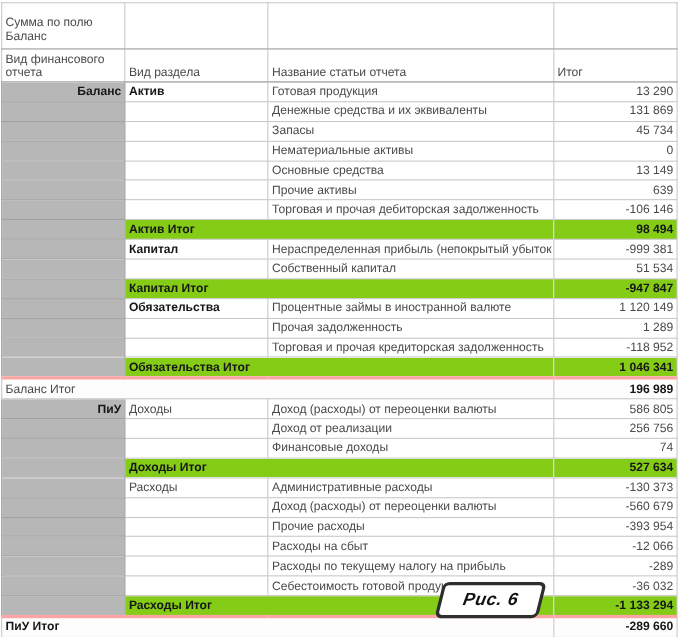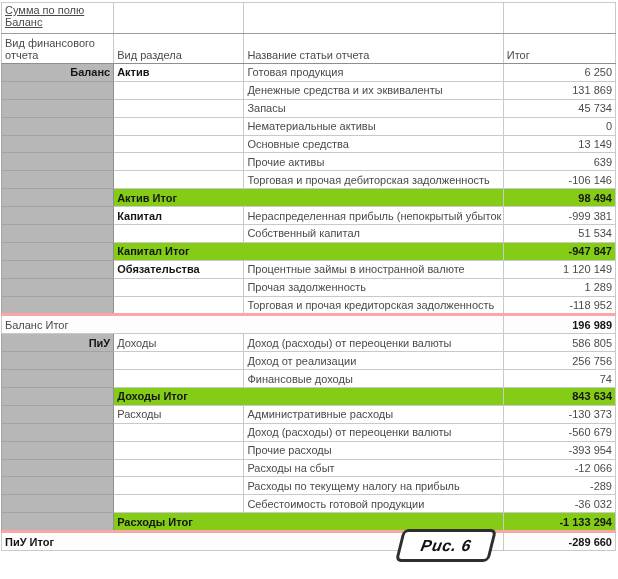--- a/index.html
+++ b/index.html
@@ -14,21 +14,21 @@
     font-size:11px;color:#4a4a4a;
     border:1px solid #8f8f8f;
   }
   td{
     border:1px solid #c9c9c9;
     padding:0 3px;
     overflow:hidden;white-space:nowrap;
     background:#ffffff;
     vertical-align:middle;
   }
-  tr.hdr1 td{height:29px;vertical-align:top;padding-top:1px;text-decoration:underline;}
+  tr.hdr1 td{height:29px;vertical-align:top;padding-top:12px;}
   tr.hdr2 td{height:27px;vertical-align:bottom;padding-bottom:2px;border-bottom:1px solid #8f8f8f;}
   tr.hdr1 td{border-bottom:1px solid #9c9c9c;}
   .wrap2{white-space:normal;line-height:12px;}
   tr.r td{height:16.9px;}
   td.c1g{background:#b7b7b7;border-color:#a2a2a2;border-right:1px solid #8f8f8f;}
   td.num{text-align:right;}
   .b{font-weight:bold;color:#161616;}
   td.fin-r{text-align:right;}
   tr.total td{background:#84cc16;}
   tr.total td.c1g{background:#b7b7b7;}
@@ -68,21 +68,21 @@
         <td class="wrap2">Вид финансового отчета</td>
         <td>Вид раздела</td>
         <td>Название статьи отчета</td>
         <td>Итог</td>
       </tr>
 
     <tr class="r">
           <td class="c1g fin-r b">Баланс</td>
           <td class="b">Актив</td>
           <td>Готовая продукция</td>
-          <td class="num">6 250</td>
+          <td class="num">13 290</td>
         </tr>
         <tr class="r">
           <td class="c1g fin-r"></td>
           <td></td>
           <td>Денежные средства и их эквиваленты</td>
           <td class="num">131 869</td>
         </tr>
         <tr class="r">
           <td class="c1g fin-r"></td>
           <td></td>
@@ -145,20 +145,25 @@
           <td class="c1g fin-r"></td>
           <td></td>
           <td>Прочая задолженность</td>
           <td class="num">1 289</td>
         </tr>
         <tr class="r">
           <td class="c1g fin-r"></td>
           <td></td>
           <td>Торговая и прочая кредиторская задолженность</td>
           <td class="num">-118 952</td>
+        </tr>
+        <tr class="r total">
+          <td class="c1g"></td>
+          <td class="b" colspan="2">Обязательства Итог</td>
+          <td class="num b">1 046 341</td>
         </tr>
         <tr class="r grand">
           <td colspan="3">Баланс Итог</td>
           <td class="num b">196 989</td>
         </tr>
         <tr class="r">
           <td class="c1g fin-r b">ПиУ</td>
           <td>Доходы</td>
           <td>Доход (расходы) от переоценки валюты</td>
           <td class="num">586 805</td>
@@ -171,21 +176,21 @@
         </tr>
         <tr class="r">
           <td class="c1g fin-r"></td>
           <td></td>
           <td>Финансовые доходы</td>
           <td class="num">74</td>
         </tr>
         <tr class="r total">
           <td class="c1g"></td>
           <td class="b" colspan="2">Доходы Итог</td>
-          <td class="num b">843 634</td>
+          <td class="num b">527 634</td>
         </tr>
         <tr class="r">
           <td class="c1g fin-r"></td>
           <td>Расходы</td>
           <td>Административные расходы</td>
           <td class="num">-130 373</td>
         </tr>
         <tr class="r">
           <td class="c1g fin-r"></td>
           <td></td>

